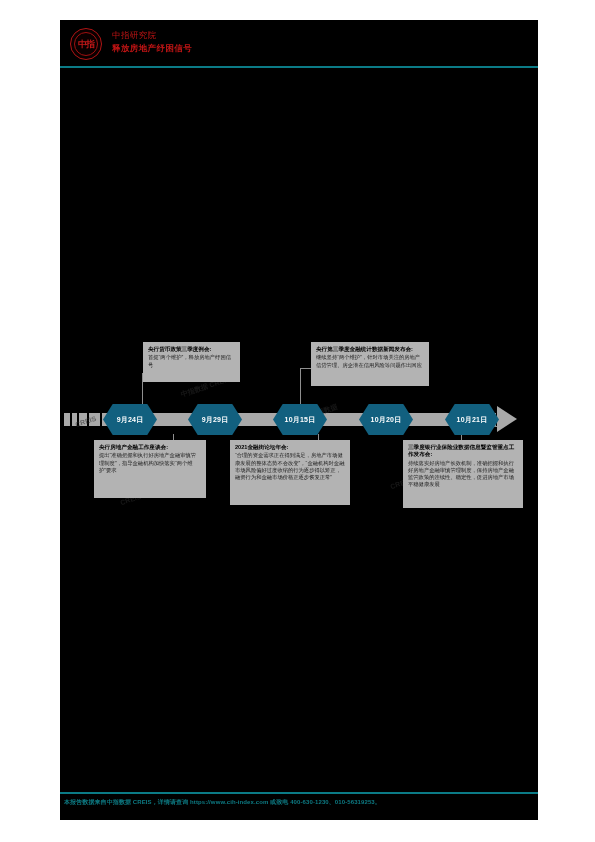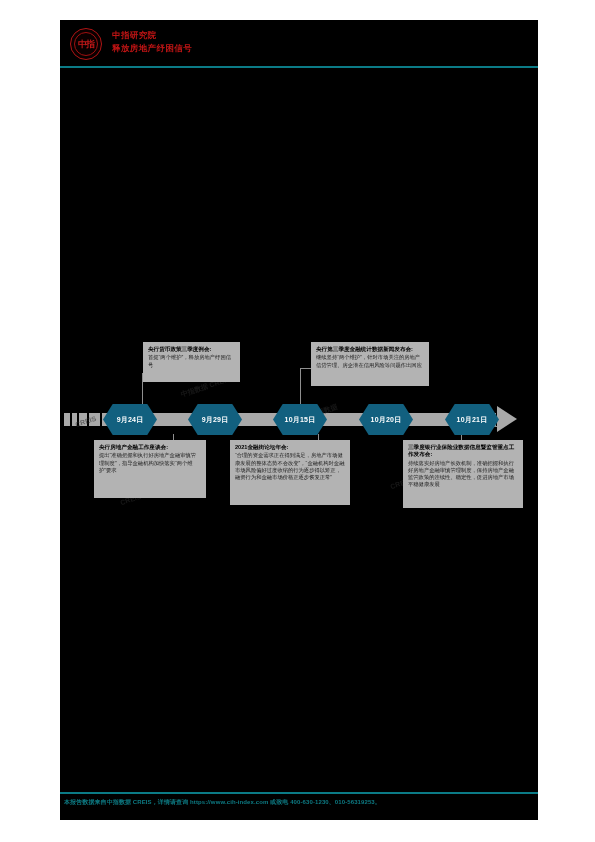--- a/index.html
+++ b/index.html
@@ -73,21 +73,21 @@
     text-align: right;
   }
   .header-titles {
     position: absolute;
     left: 52px;
     top: 9px;
   }
   .header-titles .t1 {
     color: #c01414;
     font-size: 8.5px;
-    font-weight: bold;
+    font-weight: normal;
     line-height: 13px;
     letter-spacing: 0.4px;
   }
   .header-titles .t2 {
     color: #c01414;
     font-size: 8.5px;
     font-weight: bold;
     line-height: 13px;
     letter-spacing: 0.4px;
   }

